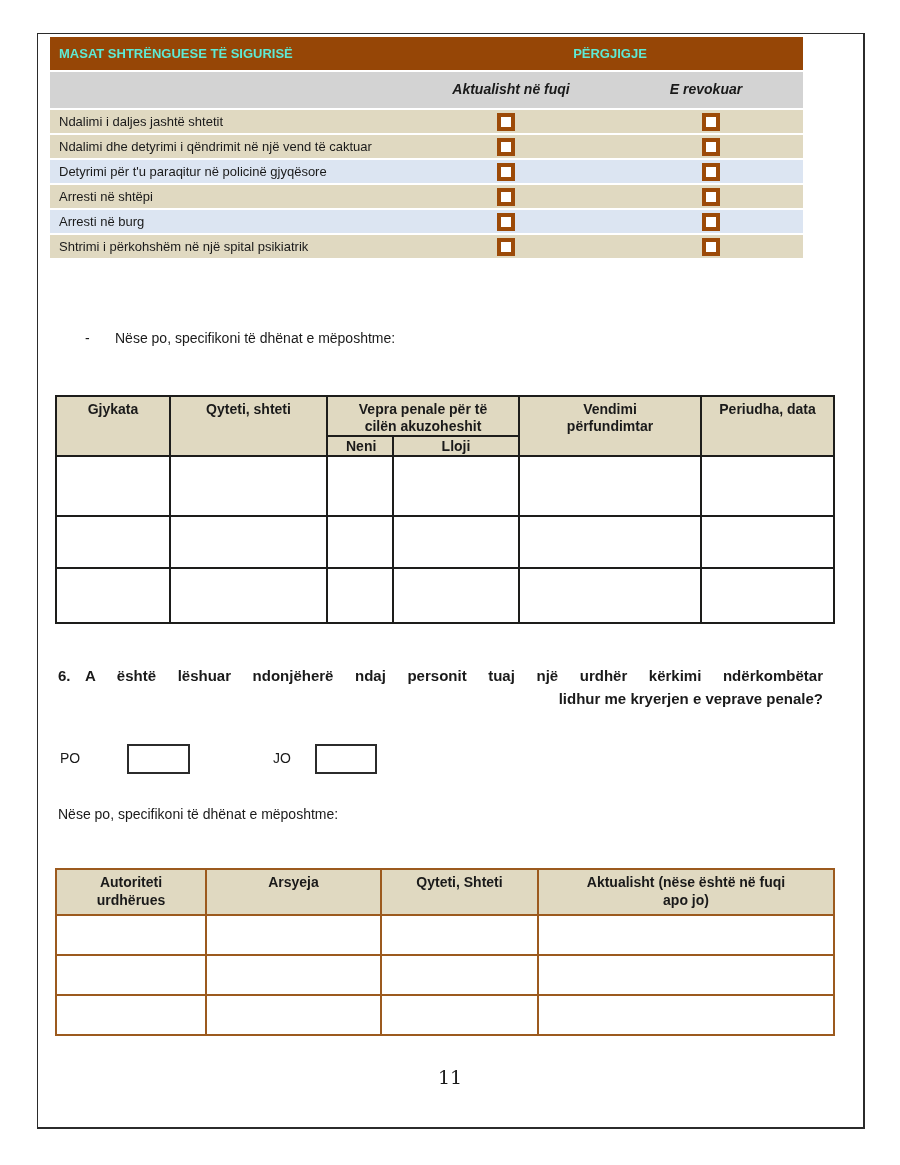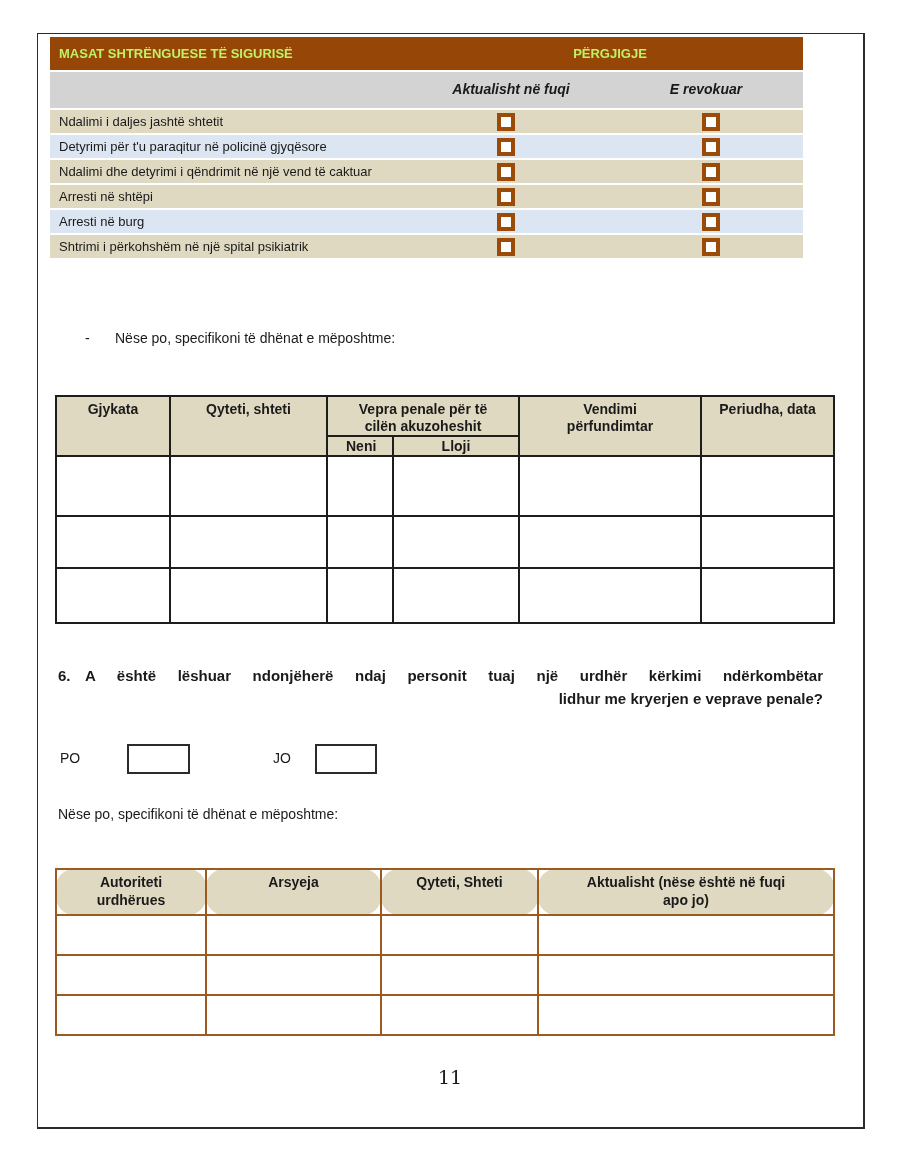--- a/index.html
+++ b/index.html
@@ -4,21 +4,21 @@
 <style>
   html,body{margin:0;padding:0;background:#fff;}
   #canvas{position:relative;width:900px;height:1165px;background:#ffffff;overflow:hidden;
           font-family:"Liberation Sans",sans-serif;color:#1a1a1a;}
   .page-frame{position:absolute;left:37px;top:33px;width:825px;height:1093px;
           border:solid var(--page-border,#2b2b2b);border-width:1px 2px 2px 1px;}
 
   
   .t1{position:absolute;left:50px;top:37px;width:753px;}
   .t1-head{position:relative;height:33px;background:var(--header-brown,#964606);
-           color:#bef264;font-weight:bold;font-size:13px;line-height:33px;padding-left:9px;box-sizing:border-box;}
+           color:#5eead4;font-weight:bold;font-size:13px;line-height:33px;padding-left:9px;box-sizing:border-box;}
   .t1-pergjigje{position:absolute;left:460px;top:0;width:200px;text-align:center;}
   .t1-sub{position:relative;height:36px;background:var(--row-gray,#D3D3D3);margin-top:2px;
           font-weight:bold;font-style:italic;font-size:14px;padding-left:40px;}
   .t1-colA{position:absolute;left:361px;top:9px;width:200px;text-align:center;}
   .t1-colB{position:absolute;left:556px;top:9px;width:200px;text-align:center;}
   .t1-row{position:relative;margin-top:2px;padding:4px 9px;font-size:13px;line-height:15px;box-sizing:border-box;}
   .t1-row.beige{background:var(--row-beige,#E0D9C1);}
   .t1-row.blue{background:var(--row-blue,#DCE5F2);}
   .t1-label{display:inline-block;width:350px;text-align:justify;}
   .cb{position:absolute;top:50%;margin-top:-9px;width:10px;height:10px;background:#fff;
@@ -54,21 +54,21 @@
   .yesno-box{position:absolute;top:744px;height:26px;background:#fff;
              border:2px solid var(--page-border,#2b2b2b);}
   .po-box{left:127px;width:59px;} .jo-box{left:315px;width:58px;}
 
   .prompt2{position:absolute;left:58px;top:806px;font-size:14px;}
 
   
   .t3{position:absolute;left:55px;top:868px;width:778px;border-collapse:collapse;table-layout:fixed;}
   .t3 th,.t3 td{border:2px solid var(--table3-border,#9C5A1E);box-sizing:border-box;}
   .t3 th{background:var(--row-beige,#E0D9C1);font-weight:bold;font-size:14px;line-height:18px;
-         text-align:center;vertical-align:top;padding:3px 2px 0 2px;white-space:pre-line;height:46px;border-radius:18px;}
+         text-align:center;vertical-align:top;padding:3px 2px 0 2px;white-space:pre-line;height:46px;}
   .t3 td{background:#fff;height:40px;}
 
   .page-number{position:absolute;left:0;top:1066px;width:900px;text-align:center;
                font-family:"DejaVu Serif",serif;font-size:19px;}
 </style>
 </head>
 <body>
 
 <div id="canvas">
   <div class="page-frame"></div>
@@ -81,27 +81,27 @@
     <div class="t1-sub">
       <span class="t1-colA">Aktualisht në fuqi</span>
       <span class="t1-colB">E revokuar</span>
     </div>
 
     <div class="t1-row beige">
       <span class="t1-label">Ndalimi i daljes jashtë shtetit</span>
       <span class="cb cbA"></span>
       <span class="cb cbB"></span>
     </div>
+    <div class="t1-row beige">
+      <span class="t1-label">Ndalimi dhe detyrimi i qëndrimit në një vend të caktuar</span>
+      <span class="cb cbA"></span>
+      <span class="cb cbB"></span>
+    </div>
     <div class="t1-row blue">
       <span class="t1-label">Detyrimi për t'u paraqitur në policinë gjyqësore</span>
-      <span class="cb cbA"></span>
-      <span class="cb cbB"></span>
-    </div>
-    <div class="t1-row beige">
-      <span class="t1-label">Ndalimi dhe detyrimi i qëndrimit në një vend të caktuar</span>
       <span class="cb cbA"></span>
       <span class="cb cbB"></span>
     </div>
     <div class="t1-row beige">
       <span class="t1-label">Arresti në shtëpi</span>
       <span class="cb cbA"></span>
       <span class="cb cbB"></span>
     </div>
     <div class="t1-row blue">
       <span class="t1-label">Arresti në burg</span>

